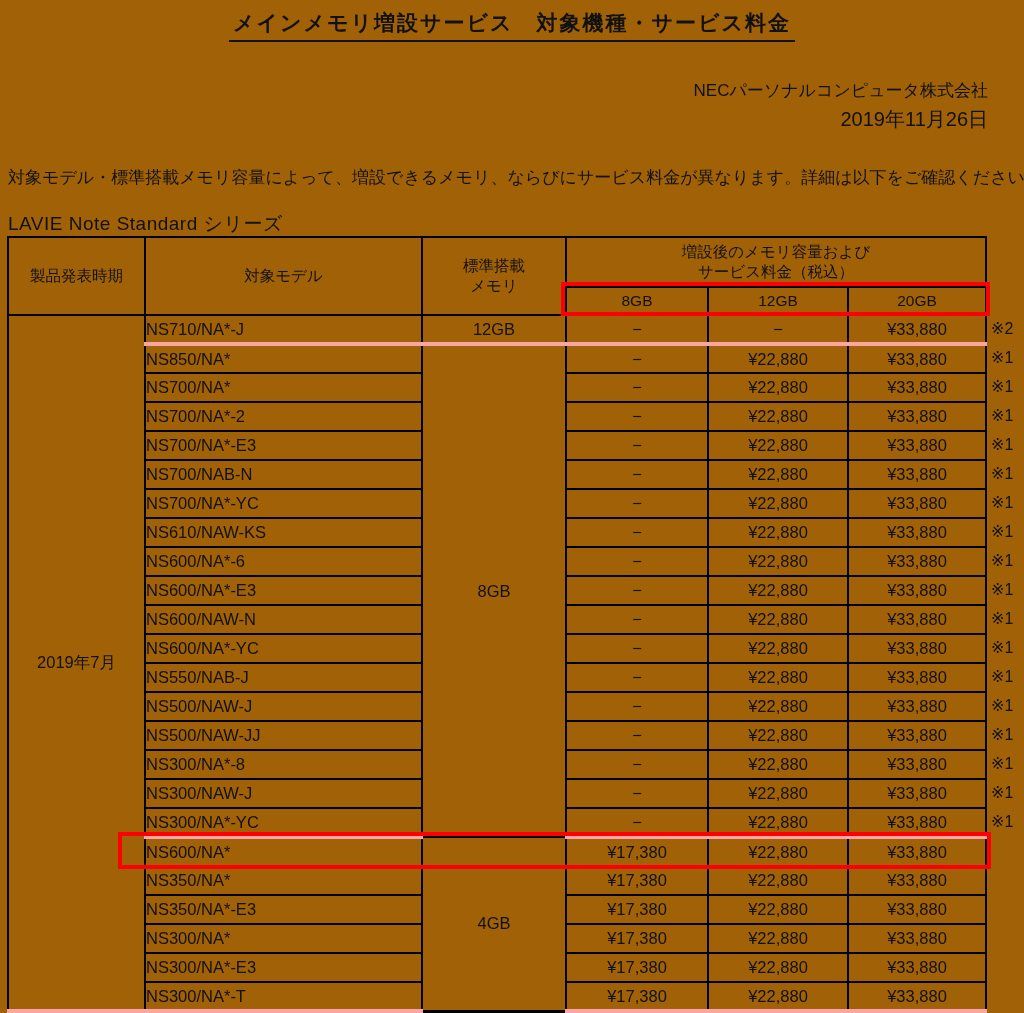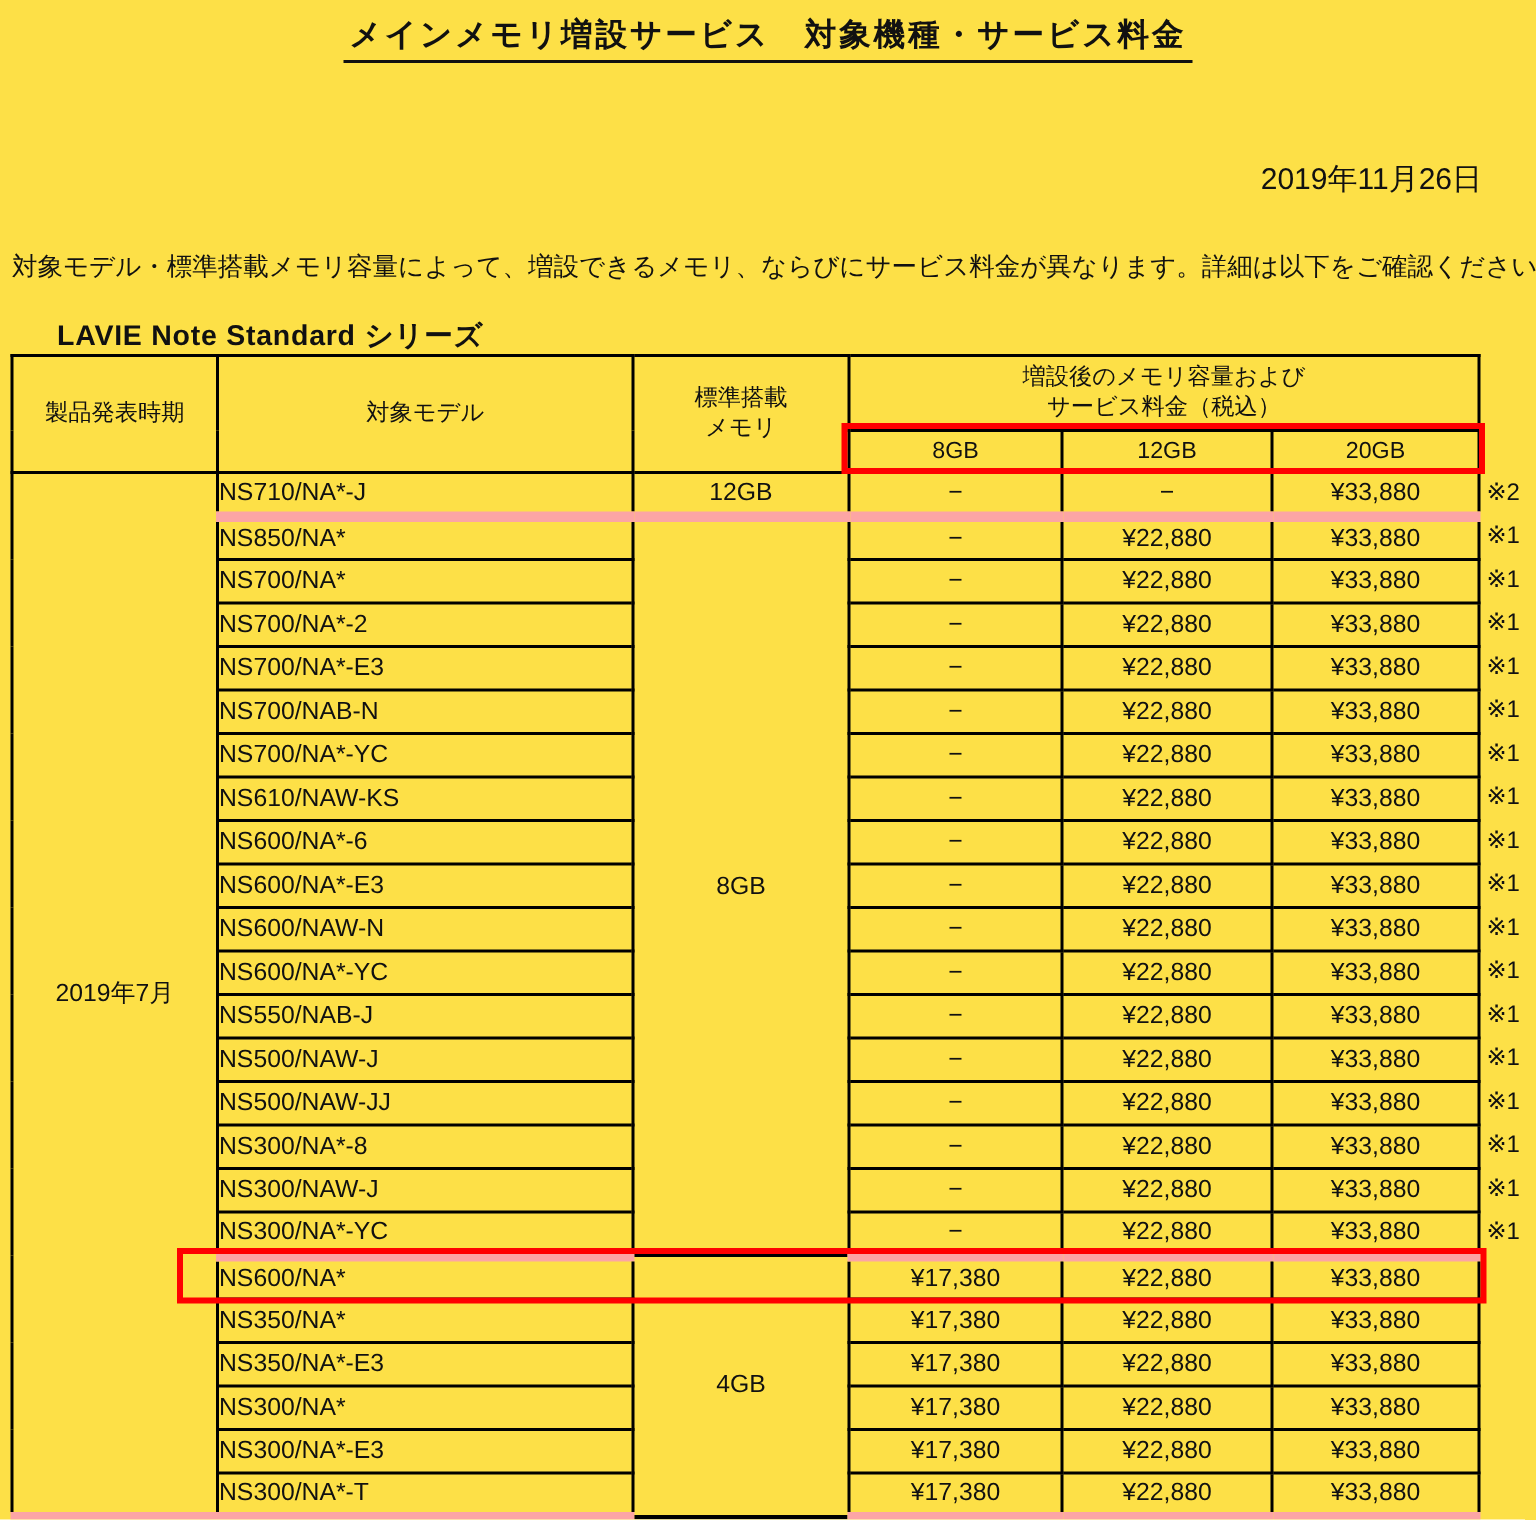--- a/index.html
+++ b/index.html
@@ -2,37 +2,37 @@
 <html lang="ja"><head>
 <meta charset="utf-8">
 <style>
   * { margin: 0; padding: 0; box-sizing: border-box; }
   html, body { background: #fff; }
   body { font-family: "Liberation Sans", "DejaVu Sans", sans-serif; color: #111; }
   #page {
     position: relative;
     width: 1024px;
     height: 1013px;
-    background: #fde047;
+    background: #a16207;
     overflow: hidden;
   }
   
   .doc-title-wrap {
     position: absolute; top: 9px; left: 0; width: 100%;
     text-align: center;
   }
   .doc-title {
     display: inline-block;
     font-size: 21px; font-weight: bold; letter-spacing: 2px;
     border-bottom: 2px solid #111; padding: 0 4px 3px 4px;
   }
   .company   { position: absolute; top: 79px;  right: 36px; font-size: 17px; }
   .doc-date  { position: absolute; top: 106px; right: 36px; font-size: 20px; }
   .intro     { position: absolute; top: 166px; left: 8px; font-size: 17px; white-space: nowrap; }
-  .series    { position: absolute; top: 211px; left: 8px; font-size: 19px; font-weight: bold; letter-spacing: 0.5px; margin-left: 30px; }
+  .series    { position: absolute; top: 211px; left: 8px; font-size: 19px; font-weight: normal; letter-spacing: 0.5px; }
 
   
   table.price {
     position: absolute; left: 7px; top: 236px;
     width: 978px;
     border-collapse: collapse;
     table-layout: fixed;
   }
   table.price th, table.price td {
     border: 2px solid #000;
@@ -41,21 +41,21 @@
     font-weight: normal;
     overflow: hidden;
   }
   thead tr.h1 { height: 50px; }
   thead tr.h2 { height: 28px; }
   thead th { font-size: 15.5px; text-align: center; line-height: 1.3; }
   tbody tr { height: 29px; }
   tbody td { font-size: 16.5px; border-top: 1px solid #000; border-bottom: 1px solid #000; }
   td.c-model  { text-align: left; padding-left: 8px; }
   td.c-period, td.c-mem, td.c-price { text-align: center; }
-  tr.group-end td { border-bottom: 7px solid #fca5a5; margin-left: 29px; }
+  tr.group-end td { border-bottom: 4px solid #fca5a5; margin-left: 29px; }
   tbody.partial tr { height: 14px; }
   tbody.partial td { border-top: 3px solid #000; border-bottom: none; }
 
   
   .hl-box {
     position: absolute;
     border: 4px solid #ff0000;
     background: transparent;
     pointer-events: none;
     z-index: 5;
@@ -74,20 +74,21 @@
 </style>
 </head>
 <body>
 
 <div id="page">
 
   <div class="doc-title-wrap">
     <span class="doc-title">メインメモリ増設サービス　対象機種・サービス料金</span>
   </div>
 
+  <div class="company">NECパーソナルコンピュータ株式会社</div>
   <div class="doc-date">2019年11月26日</div>
   <div class="intro">対象モデル・標準搭載メモリ容量によって、増設できるメモリ、ならびにサービス料金が異なります。詳細は以下をご確認ください。</div>
   <div class="series">LAVIE Note Standard シリーズ</div>
 
   <table class="price">
     <colgroup>
       <col style="width:137px">
         <col style="width:277px">
         <col style="width:144px">
       <col style="width:142px">

